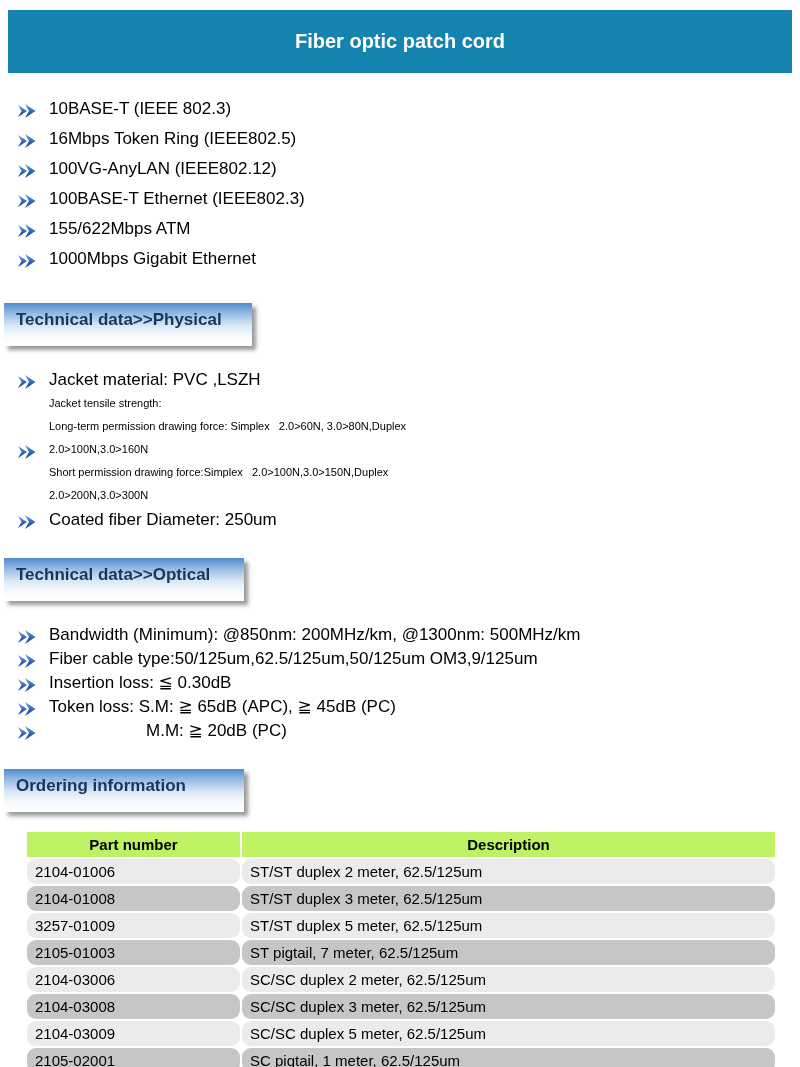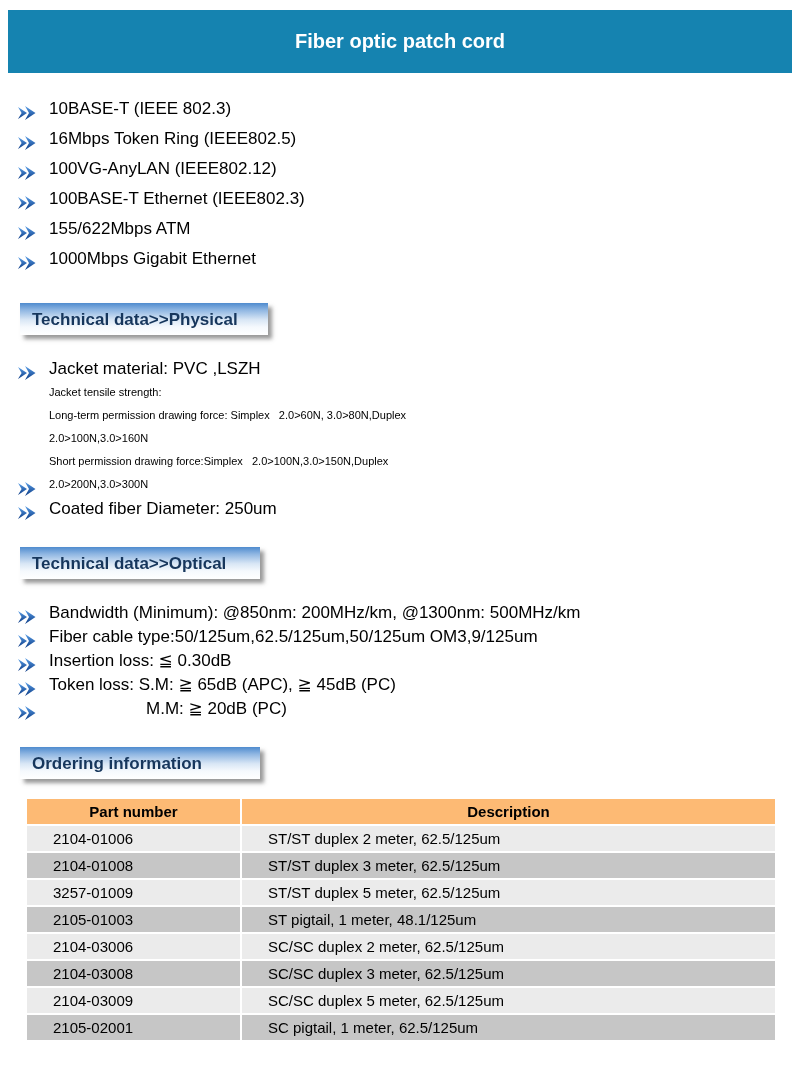--- a/index.html
+++ b/index.html
@@ -16,57 +16,57 @@
     margin: 10px 8px 0 8px;
     background: #1583b0;
     color: #fff;
     text-align: center;
     padding: 20px 0;
   }
   .banner h1 { margin: 0; font-size: 20px; font-weight: bold; }
 
   
   ul.bullets { list-style: none; margin: 24px 0 0 0; padding: 0 0 0 18px; }
-  ul.bullets li { display: flex; align-items: flex-end; margin-bottom: 7px; }
+  ul.bullets li { display: flex; align-items: center; margin-bottom: 7px; }
   ul.bullets.tight li { margin-bottom: 1px; }
   .arrow-svg { flex: 0 0 auto; margin: 4px 13px 0 0; }
   .bullet-text { font-size: 17px; line-height: 23px; white-space: pre-wrap; }
   .bullet-body { font-size: 11px; line-height: 23px; }
   .bullet-body div { white-space: pre-wrap; }
   .mm-indent .bullet-text { padding-left: 97px; }
 
   
   .section-banner {
     display: inline-block;
-    margin: 26px 0 0 20px;
+    margin: 26px 0 0 4px;
     min-width: 240px;
-    padding: 7px 30px 5px 12px;
+    padding: 7px 30px 16px 12px;
     font-size: 17px;
     font-weight: bold;
     color: #16365c;
     background: linear-gradient(180deg, #4f8bce 0%, #8fb6e2 22%, #d8e6f5 52%, #f5f9fd 75%, #ffffff 100%);
     box-shadow: 4px 4px 4px rgba(70,70,70,0.55);
   }
   .section-banner + ul.bullets { margin-top: 22px; }
 
   
   table.order-table {
     margin: 18px 0 12px 25px;
     width: 752px;
     border-collapse: separate;
     border-spacing: 2px;
     font-size: 15px;
   }
   table.order-table th {
-    background: #fdba74;
+    background: #bef264;
     font-weight: bold;
     text-align: center;
     padding: 4px 6px;
   }
-  table.order-table td { padding: 4px 26px; }
+  table.order-table td { padding: 4px 8px; border-radius: 9px; }
   table.order-table col.part { width: 213px; }
   table.order-table tbody tr:nth-child(odd) td { background: #ebebeb; }
   table.order-table tbody tr:nth-child(even) td { background: #c6c6c6; }
 </style>
 </head>
 <body>
 
 
 
 
@@ -217,21 +217,21 @@
     <tr>
       <td>2104-01008</td>
       <td>ST/ST duplex 3 meter, 62.5/125um</td>
     </tr>
     <tr>
       <td>3257-01009</td>
       <td>ST/ST duplex 5 meter, 62.5/125um</td>
     </tr>
     <tr>
       <td>2105-01003</td>
-      <td>ST pigtail, 1 meter, 48.1/125um</td>
+      <td>ST pigtail, 7 meter, 62.5/125um</td>
     </tr>
     <tr>
       <td>2104-03006</td>
       <td>SC/SC duplex 2 meter, 62.5/125um</td>
     </tr>
     <tr>
       <td>2104-03008</td>
       <td>SC/SC duplex 3 meter, 62.5/125um</td>
     </tr>
     <tr>

